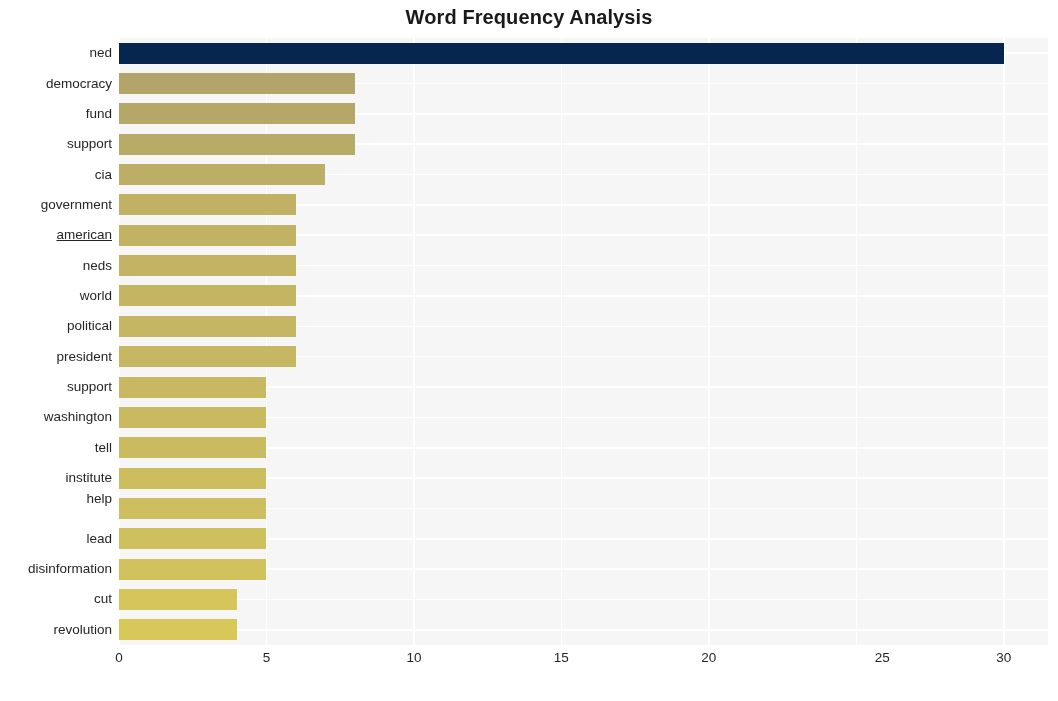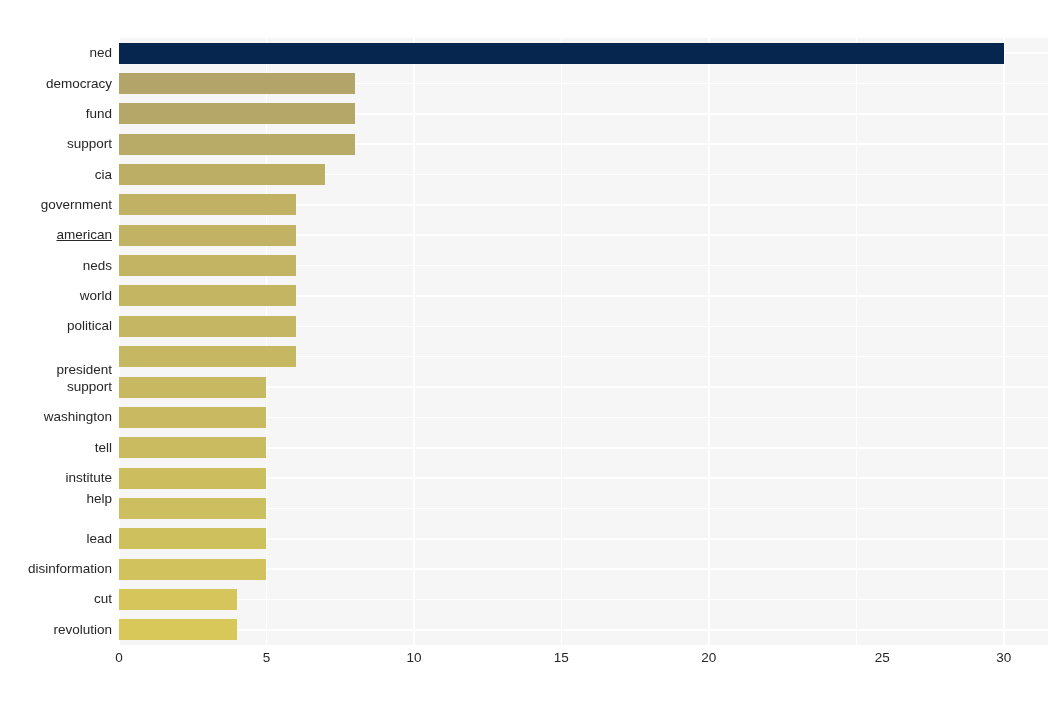--- a/index.html
+++ b/index.html
@@ -111,20 +111,21 @@
     text-align: center;
     font-size: 13.5px;
     color: #262626;
   }
 </style>
 </head>
 <body>
 
 <div id="chart-figure">
 
+  <div id="chart-title">Word Frequency Analysis</div>
 
   <div id="plot-area">
     <div id="gridlines-v">
         <div class="vgrid" style="left: -0.8px;"></div>
         <div class="vgrid" style="left: 146.66px;"></div>
         <div class="vgrid" style="left: 294.121px;"></div>
         <div class="vgrid" style="left: 441.581px;"></div>
         <div class="vgrid" style="left: 589.041px;"></div>
         <div class="vgrid" style="left: 736.502px;"></div>
         <div class="vgrid" style="left: 883.962px;"></div>
@@ -179,21 +180,21 @@
       <div class="y-label" style="top: 8.175px;">ned</div>
       <div class="y-label" style="top: 38.525px;">democracy</div>
       <div class="y-label" style="top: 68.875px;">fund</div>
       <div class="y-label" style="top: 99.225px;">support</div>
       <div class="y-label" style="top: 129.575px;">cia</div>
       <div class="y-label" style="top: 159.925px;">government</div>
       <div class="y-label" style="top: 190.275px; text-decoration: underline;">american</div>
       <div class="y-label" style="top: 220.625px;">neds</div>
       <div class="y-label" style="top: 250.975px;">world</div>
       <div class="y-label" style="top: 281.325px;">political</div>
-      <div class="y-label" style="top: 311.675px; margin-top: 13px;">president</div>
+      <div class="y-label" style="top: 311.675px;">president</div>
       <div class="y-label" style="top: 342.025px;">support</div>
       <div class="y-label" style="top: 372.375px;">washington</div>
       <div class="y-label" style="top: 402.725px;">tell</div>
       <div class="y-label" style="top: 433.075px; margin-left: 16px;">institute</div>
       <div class="y-label" style="top: 454px;">help</div>
       <div class="y-label" style="top: 493.775px; margin-left: 26px;">lead</div>
       <div class="y-label" style="top: 524.125px;">disinformation</div>
       <div class="y-label" style="top: 554.475px;">cut</div>
       <div class="y-label" style="top: 584.825px;">revolution</div>
     </div>

